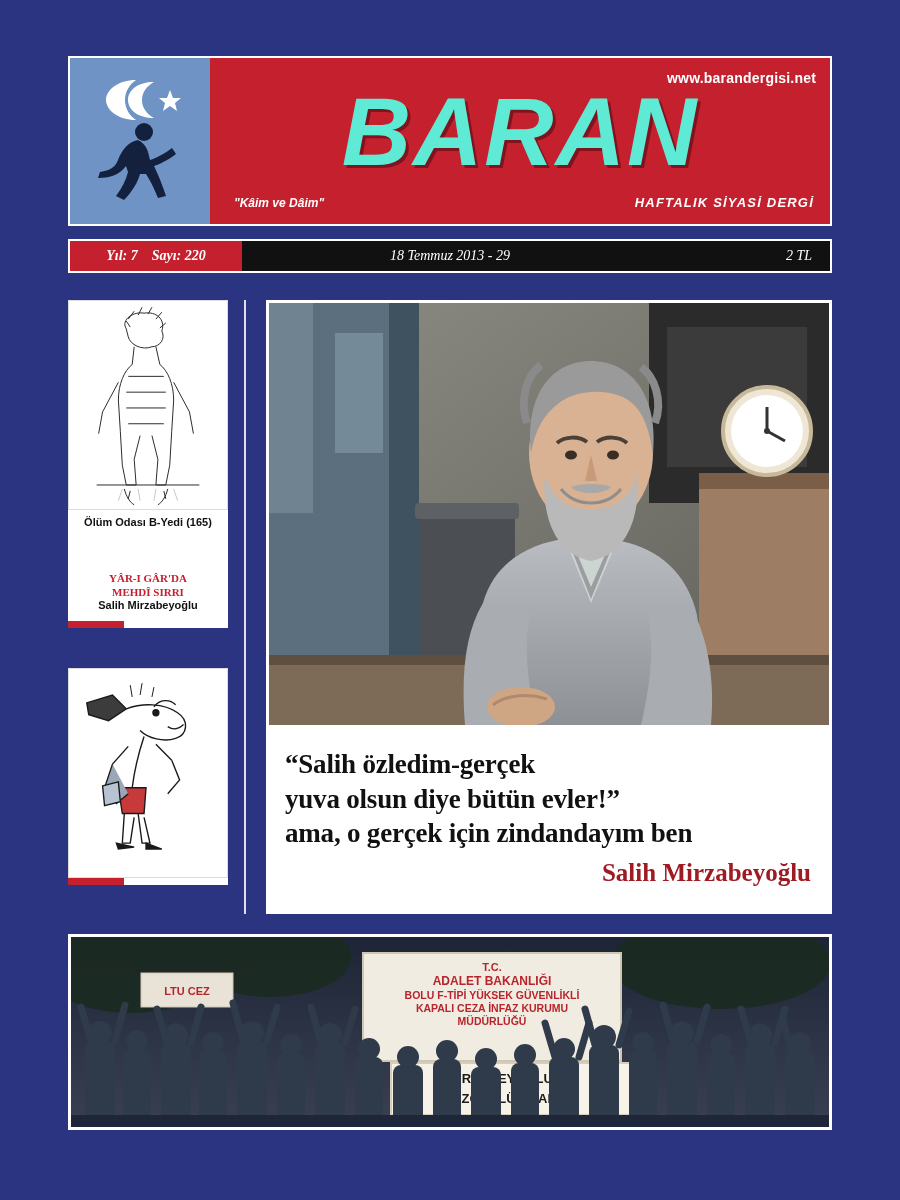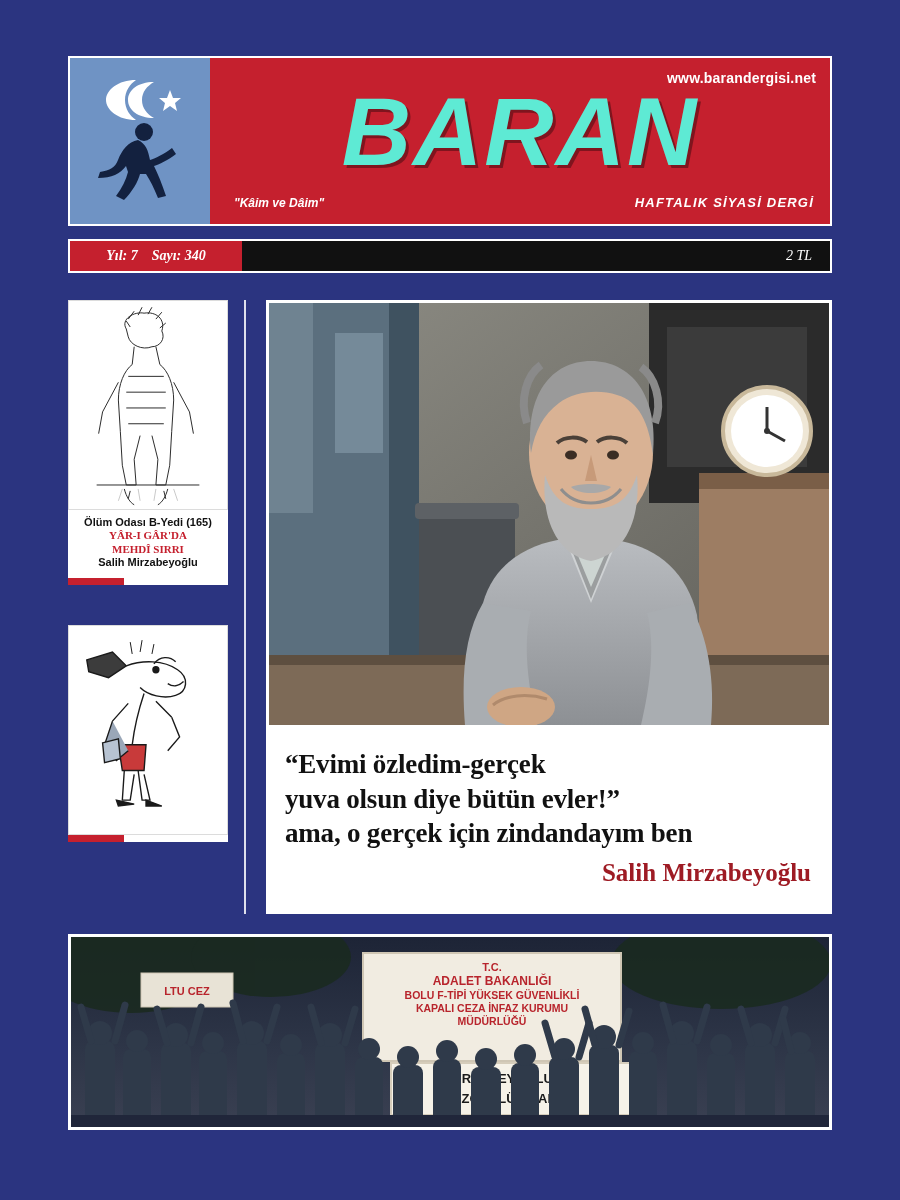--- a/index.html
+++ b/index.html
@@ -174,21 +174,21 @@
   }
   .side-caption {
     background: #ffffff;
     width: 160px;
     box-sizing: border-box;
     padding: 6px 4px 8px 4px;
     text-align: center;
     line-height: 1.22;
   }
   .side-caption .l1 { font-size: 11px; font-weight: bold; color: #111111; }
-  .side-caption .l2 { font-size: 11px; font-weight: bold; color: #c5202e; font-family: "Liberation Serif", serif; }
+  .side-caption .l2 { font-size: 11px; font-weight: bold; color: #c5202e; font-family: "Liberation Serif", serif; margin-top: 43px; }
   .side-caption .l3 { font-size: 11px; font-weight: bold; color: #c5202e; font-family: "Liberation Serif", serif; }
   .side-caption .l4 { font-size: 11px; font-weight: bold; color: #111111; }
   .side-rule {
     width: 160px;
     height: 7px;
     background: linear-gradient(to right, #c5202e 0 35%, #ffffff 35% 100%);
   }
   .side-gap { height: 40px; }
 
   .divider {
@@ -285,23 +285,24 @@
 
     <div class="title-box">
       <div class="site-url">www.barandergisi.net</div>
       <div class="baran-title">BARAN</div>
       <div class="slogan">"Kâim ve Dâim"</div>
       <div class="subtitle">HAFTALIK SİYASİ DERGİ</div>
     </div>
   </div>
 
   <div class="infobar">
+    <div class="date">18 Temmuz 2013 - 29</div>
     <div class="year">
       <span>Yıl: 7</span>
-      <span>Sayı: 340</span>
+      <span>Sayı: 220</span>
     </div>
     <div class="price">2 TL</div>
   </div>
 
   <div class="left-col">
 
     <div class="side-card">
       <div class="side-img">
         <svg class="svg-fill" viewBox="0 0 160 210" xmlns="http://www.w3.org/2000/svg">
           <rect width="160" height="210" fill="#ffffff"></rect>
@@ -431,21 +432,21 @@
 
       <path d="M214 300 C196 330 192 372 196 422 L268 422 C258 378 254 338 262 308 Z" fill="#a9adb1"></path>
       <path d="M420 300 C440 334 446 380 442 422 L372 422 C382 380 386 340 378 310 Z" fill="#a9adb1"></path>
 
       <ellipse cx="252" cy="404" rx="34" ry="20" fill="#cfa684"></ellipse>
       <path d="M224 402 C236 392 258 390 278 396" stroke="#b08a6c" stroke-width="3" fill="none"></path>
     </svg>
   </div>
 
   <div class="headline">
-    <div class="quote">“Evimi özledim-gerçek</div>
+    <div class="quote">“Salih özledim-gerçek</div>
     <div class="quote">yuva olsun diye bütün evler!”</div>
     <div class="quote">ama, o gerçek için zindandayım ben</div>
     <div class="byline">Salih Mirzabeyoğlu</div>
   </div>
 
   <div class="bottom-photo">
     <svg class="svg-fill" viewBox="0 0 758 190" preserveAspectRatio="none" xmlns="http://www.w3.org/2000/svg">
       <defs>
         <linearGradient id="nightg" x1="0" y1="0" x2="0" y2="1">
           <stop offset="0%" stop-color="#1d2436"></stop>

